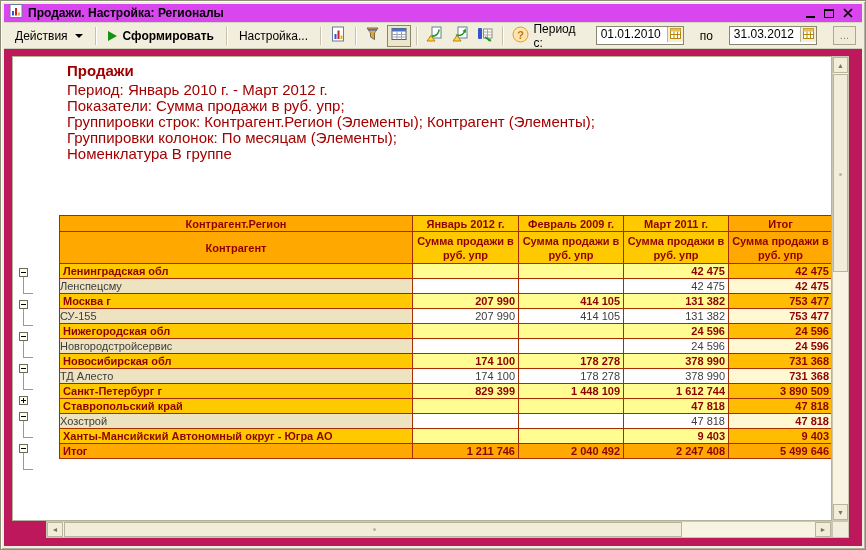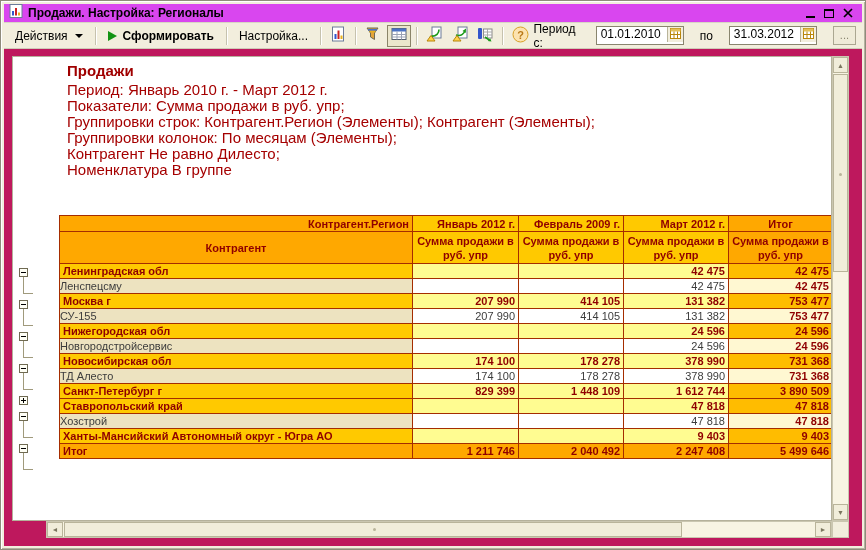--- a/index.html
+++ b/index.html
@@ -38,21 +38,21 @@
   .viewport{position:absolute;left:8px;top:7px;width:820px;height:465px;background:#FFFFFF;
     border:1px solid #B5B19B;overflow:hidden;}
   .rep-title{position:absolute;left:54px;top:5px;font-size:15px;font-weight:bold;color:#A00000;}
   .rep-lines{position:absolute;left:54px;top:25px;}
   .rline{height:16px;line-height:16px;font-size:15px;color:#A50000;white-space:nowrap;}
   
   table.grid{position:absolute;left:46px;top:158px;width:773px;border-collapse:collapse;table-layout:fixed;
     font-size:11px;}
   .grid th,.grid td{border:1px solid var(--c-grid-border,#A52D00);overflow:hidden;white-space:nowrap;padding:0 3px;}
   .grid thead th{color:var(--c-dark-red-text,#8F0000);font-weight:bold;}
-  .grid thead tr.h1 th{height:16px;text-align:right;}
+  .grid thead tr.h1 th{height:16px;text-align:center;}
   .grid thead tr.h2 th{height:32px;border-top-color:#FFE9A8;text-align:center;white-space:normal;line-height:14px;padding:1px 2px;vertical-align:middle;}
   th.corner,th.corner2{background:var(--c-header-orange,#FFA800);text-align:left;}
   th.corner2{vertical-align:top;text-align:left;padding-top:1px;}
   th.mon,th.mon2{background:var(--c-month-gold,#FFC900);}
   th.tot,th.tot2{background:var(--c-header-orange,#FFA800);}
   th.tot{text-align:center !important;}
   .grid tbody td{height:15px;}
   .grid td.val{text-align:right;}
   tr.group td.name{background:var(--c-group-row-gold,#FFC900);color:var(--c-dark-red-text,#8F0000);font-weight:bold;}
   tr.group td.val{background:var(--c-group-value-yellow,#FFFC91);color:var(--c-dark-red-text,#8F0000);font-weight:bold;}
@@ -226,21 +226,20 @@
   </div>
 
   <div class="client">
     <div class="viewport">
       <div class="rep-title">Продажи</div>
       <div class="rep-lines">
           <div class="rline">Период: Январь 2010 г. - Март 2012 г.</div>
           <div class="rline">Показатели: Сумма продажи в руб. упр;</div>
           <div class="rline">Группировки строк: Контрагент.Регион (Элементы); Контрагент (Элементы);</div>
           <div class="rline">Группировки колонок: По месяцам (Элементы);</div>
-          <div class="rline">Контрагент Не равно Дилесто;</div>
           <div class="rline">Номенклатура В группе</div>
         </div>
       <div class="tree-gutter">
           <div class="tbtn minus" style="top: 211px;"></div>
           <div class="tline" style="left: 10px; top: 220px; width: 1px; height: 16px;"></div>
           <div class="tline" style="left: 10px; top: 236px; width: 10px; height: 1px;"></div>
           <div class="tbtn minus" style="top: 243px;"></div>
           <div class="tline" style="left: 10px; top: 252px; width: 1px; height: 16px;"></div>
           <div class="tline" style="left: 10px; top: 268px; width: 10px; height: 1px;"></div>
           <div class="tbtn minus" style="top: 275px;"></div>
@@ -264,21 +263,21 @@
             <col style="width:106px">
             <col style="width:105px">
             <col style="width:105px">
             <col style="width:104px">
           </colgroup>
         <thead>
           <tr class="h1">
             <th class="corner">Контрагент.Регион</th>
             <th class="mon">Январь 2012 г.</th>
             <th class="mon">Февраль 2009 г.</th>
-            <th class="mon">Март 2012 г.</th>
+            <th class="mon">Март 2011 г.</th>
             <th class="tot">Итог</th>
           </tr>
           <tr class="h2">
             <th class="corner2">Контрагент</th>
             <th class="mon2">Сумма продажи в руб. упр</th>
             <th class="mon2">Сумма продажи в руб. упр</th>
             <th class="mon2">Сумма продажи в руб. упр</th>
             <th class="tot2">Сумма продажи в руб. упр</th>
           </tr>
         </thead>

